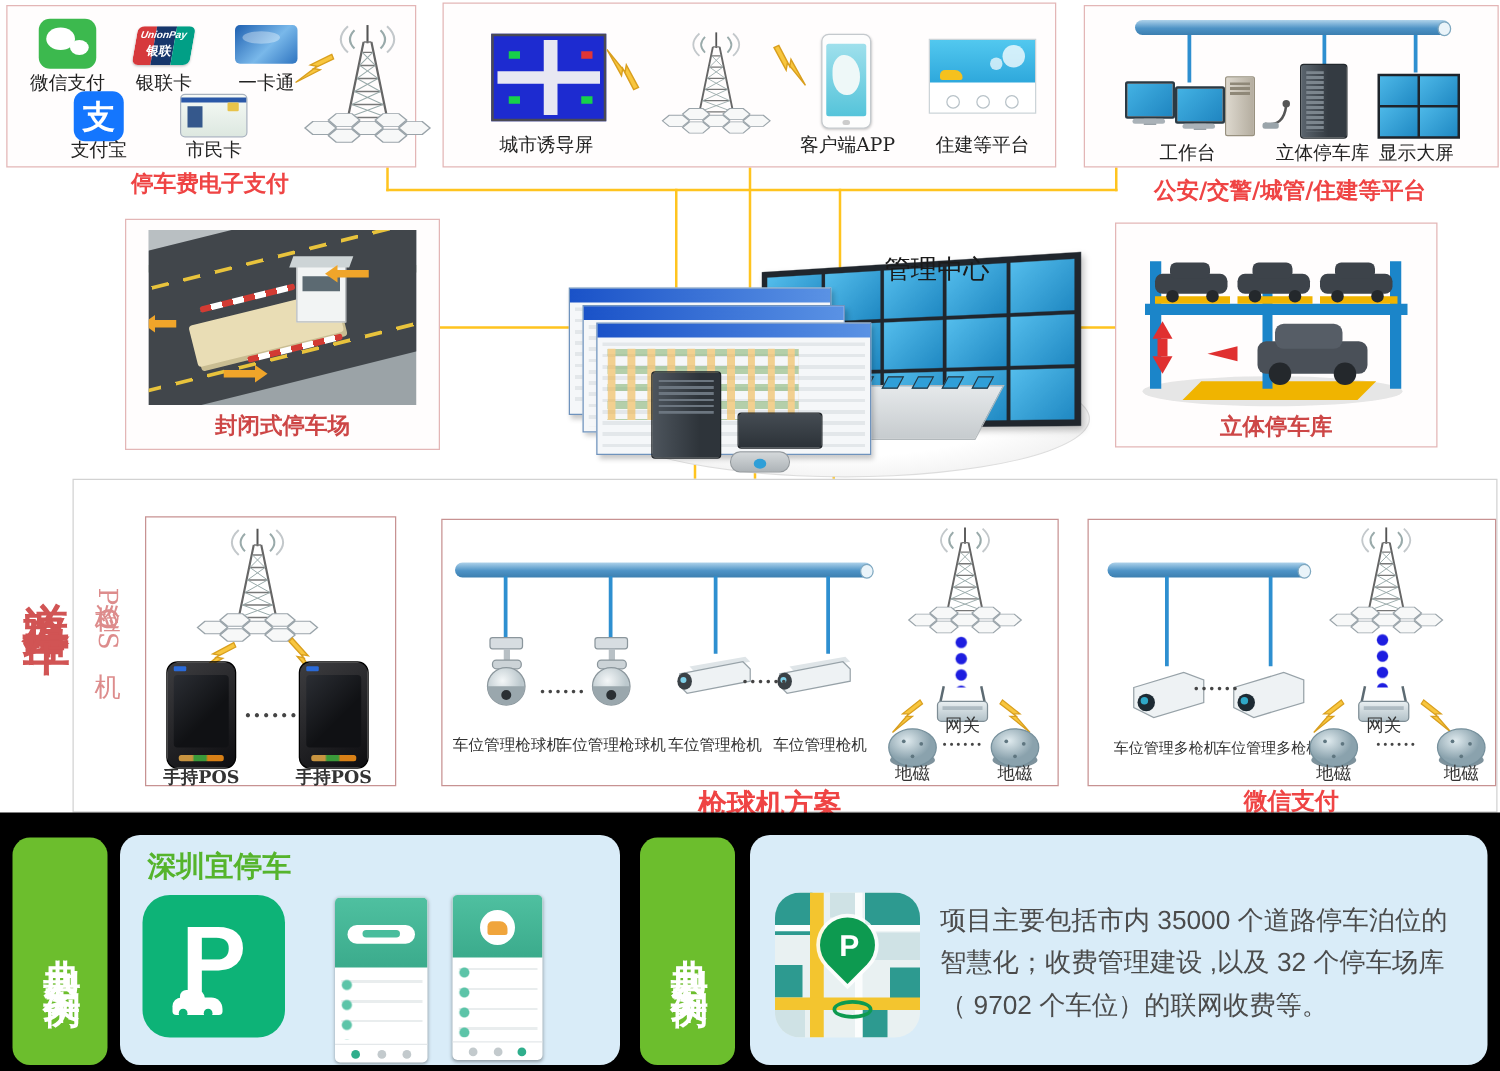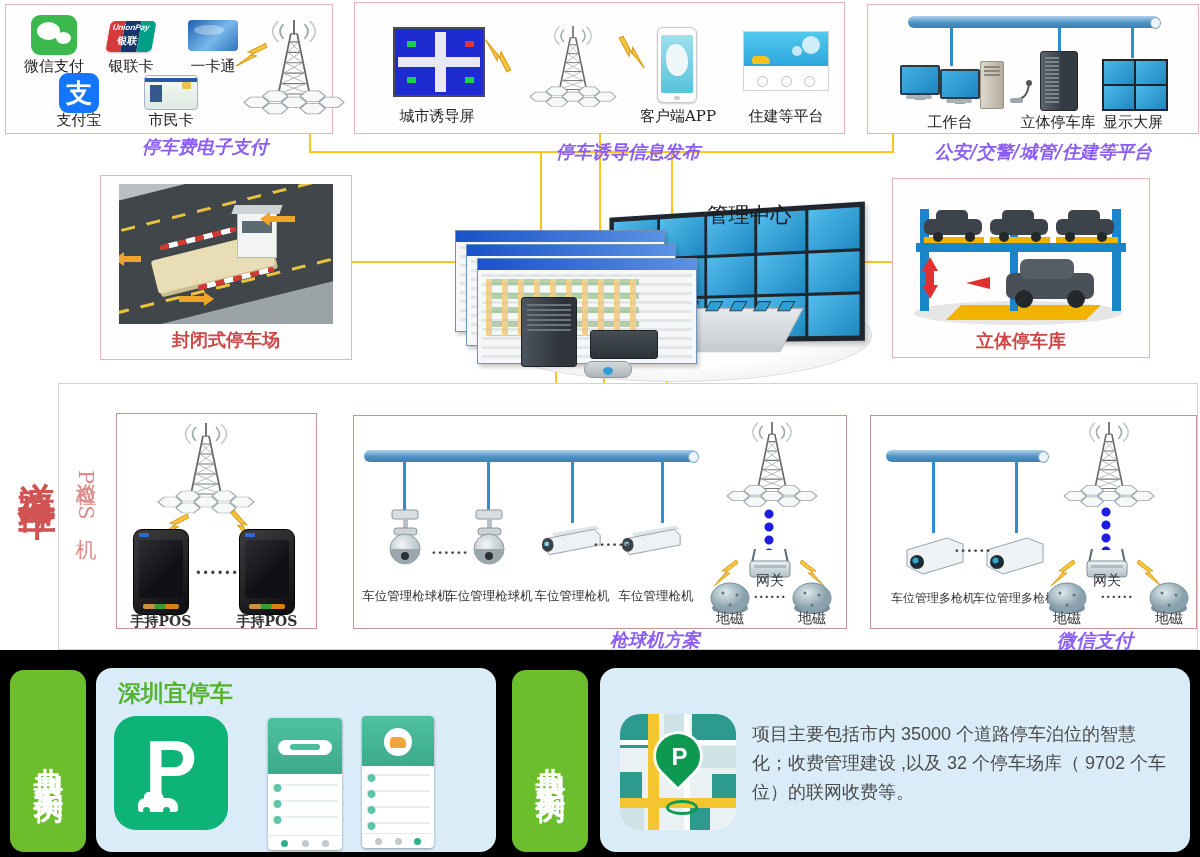--- a/index.html
+++ b/index.html
@@ -4,21 +4,21 @@
 <style>
   html,body{margin:0;padding:0;background:#fff;}
   #canvas{position:relative;width:1200px;height:857px;background:#fff;overflow:hidden;
           font-family:"DejaVu Serif","Liberation Serif",serif;}
   .abs{position:absolute;}
   
   .pbox{position:absolute;background:#fffdfd;border:1px solid #e3b6b6;}
   .graybox{position:absolute;border:1px solid #d2d2d2;background:#fff;}
   .innerbox{position:absolute;border:1px solid #c79292;background:#fff;}
   
-  .seclabel{position:absolute;color:#8b5cf6;font-weight:bold;font-size:18px;text-align:right;font-style:italic;}
+  .seclabel{position:absolute;color:#ef4444;font-weight:bold;font-size:18px;text-align:center;}
   .redlabel{position:absolute;color:#cd4646;font-weight:bold;font-size:18px;text-align:center;}
   .itemlabel{position:absolute;font-size:15px;color:#222;text-align:center;white-space:nowrap;}
   .smlabel{position:absolute;font-size:12.5px;color:#333;text-align:center;white-space:nowrap;}
   .dots{position:absolute;font-size:15px;font-weight:bold;color:#444;letter-spacing:1px;text-align:center;}
   
   .yline{position:absolute;background:#ffc41f;}
   .bline{position:absolute;background:#2e8fd0;width:3px;}
   .yarrow{position:absolute;width:0;height:0;border-top:4px solid transparent;border-bottom:4px solid transparent;border-right:8px solid #ffc41f;}
   .pipe{position:absolute;height:12px;border-radius:6px;background:linear-gradient(180deg,#aed2ea,#4e93c6 55%,#3c7fb0);}
   .pipe::after{content:"";position:absolute;right:-1px;top:1px;width:9px;height:10px;border-radius:50%;background:#eaf4fa;border:1px solid #7fa8c0;}
@@ -107,21 +107,21 @@
   .pos-phone{position:absolute;width:54px;height:84px;background:linear-gradient(145deg,#3d3d40,#0d0d10);border-radius:9px;border:1px solid #000;}
   .pos-phone::before{content:"";position:absolute;left:5px;top:10px;right:5px;bottom:16px;background:linear-gradient(135deg,#2b2e34,#101114 60%);border-radius:3px;}
   .pos-phone::after{content:"";position:absolute;left:9px;bottom:5px;width:36px;height:5px;border-radius:2px;background:linear-gradient(90deg,#c89440 0 30%,#3a9a3a 35% 60%,#d88016 65%);}
   .pos-phone .cam{position:absolute;left:5px;top:3px;width:10px;height:4px;background:#2a6ad8;border-radius:1px;}
   
   .band{position:absolute;left:0;top:650px;width:1200px;height:207px;background:#000;}
   .gbanner{position:absolute;background:#6cbe2d;border-radius:14px;display:flex;align-items:center;justify-content:center;}
   .gbanner span{writing-mode:vertical-rl;color:#fff;font-size:30px;font-weight:bold;letter-spacing:9px;font-family:"Liberation Sans","DejaVu Sans",sans-serif;}
   .cpanel{position:absolute;background:#d9ecf8;border-radius:16px;font-family:"Liberation Sans","DejaVu Sans",sans-serif;}
   .ctitle{position:absolute;color:#55b42c;font-weight:bold;font-size:23px;white-space:nowrap;}
-  .cdesc{position:absolute;color:#4b4b4b;font-size:18px;line-height:1.62;}
+  .cdesc{position:absolute;color:#4b4b4b;font-size:21px;line-height:1.62;}
   .appicon{position:absolute;width:114px;height:114px;border-radius:22px;background:#0db377;}
   .appicon .p{position:absolute;left:0;top:2px;width:100%;text-align:center;color:#fff;font-size:78px;font-weight:bold;font-family:"Liberation Sans",sans-serif;line-height:100px;}
   .appicon .car{position:absolute;left:24px;bottom:18px;width:40px;height:14px;background:#fff;border-radius:7px 9px 3px 3px;}
   .appicon .car::before{content:"";position:absolute;left:6px;top:-6px;width:20px;height:8px;background:#fff;border-radius:5px 7px 0 0;}
   .appicon .car::after{content:"";position:absolute;left:5px;bottom:-2px;width:7px;height:7px;background:#0db377;border-radius:50%;box-shadow:20px 0 0 #0db377;}
   .miniphone{position:absolute;background:#fff;border-radius:4px;box-shadow:0 1px 3px rgba(0,0,0,.35);overflow:hidden;}
   .mp-head{position:absolute;left:0;top:0;width:100%;background:linear-gradient(180deg,#4fc0a0,#3bab8c);}
   .mp-pill{position:absolute;left:14%;top:40%;width:72%;height:15px;background:#fff;border-radius:8px;}
   .mp-pill::before{content:"";position:absolute;left:22%;top:4px;width:56%;height:6px;background:#49bd9d;border-radius:3px;}
   .mp-ava{position:absolute;left:50%;top:12px;width:28px;height:28px;margin-left:-14px;background:#fff;border-radius:50%;}
@@ -299,21 +299,20 @@
           <span class="car"></span>
         </span>
       <span class="foot">
           <i></i>
           <i></i>
           <i></i>
         </span>
     </div>
     <div class="itemlabel" style="left:388px;top:104px;width:86px">住建等平台</div>
   </div>
-  <div class="seclabel" style="left:500px;top:140px;width:200px">停车诱导信息发布</div>
 
   <div class="pbox" style="left:867px;top:4px;width:330px;height:128px">
     <div class="pipe" style="left:40px;top:11px;width:252px"></div>
     <div class="bline" style="left:82px;top:23px;height:38px"></div>
     <div class="bline" style="left:190px;top:23px;height:24px"></div>
     <div class="bline" style="left:263px;top:23px;height:30px"></div>
     <div class="mon" style="left:32px;top:60px;width:36px;height:26px"></div>
     <div class="mon" style="left:72px;top:64px;width:36px;height:26px"></div>
     <div class="monstand" style="left:38px;top:90px"></div>
     <div class="monstand" style="left:78px;top:94px"></div>
@@ -500,21 +499,21 @@
     <svg class="icon" style="left:356px;top:165px;width:40px;height:34px" viewBox="0 0 40 34">
         <use href="#geomag-sym"></use>
       </svg>
     <svg class="icon" style="left:438px;top:165px;width:40px;height:34px" viewBox="0 0 40 34">
         <use href="#geomag-sym"></use>
       </svg>
     <div class="dots" style="left:394px;top:173px;width:44px;font-size:13px">······</div>
     <div class="smlabel" style="left:356px;top:194px;width:40px;font-size:14px">地磁</div>
     <div class="smlabel" style="left:438px;top:194px;width:40px;font-size:14px">地磁</div>
   </div>
-  <div class="seclabel" style="left:500px;top:628px;width:200px;font-size:18px">枪球机方案</div>
+  <div class="seclabel" style="left:516px;top:628px;width:200px;font-size:23px">枪球机方案</div>
 
   <div class="innerbox" style="left:870px;top:415px;width:325px;height:212px">
     <div class="pipe" style="left:15px;top:34px;width:162px"></div>
     <div class="bline" style="left:61px;top:45px;height:72px"></div>
     <div class="bline" style="left:144px;top:45px;height:72px"></div>
     <svg class="icon" style="left:32px;top:116px;width:64px;height:44px" viewBox="0 0 64 44">
         <use href="#boxcam-sym"></use>
       </svg>
     <svg class="icon" style="left:112px;top:116px;width:64px;height:44px" viewBox="0 0 64 44">
         <use href="#boxcam-sym"></use>

